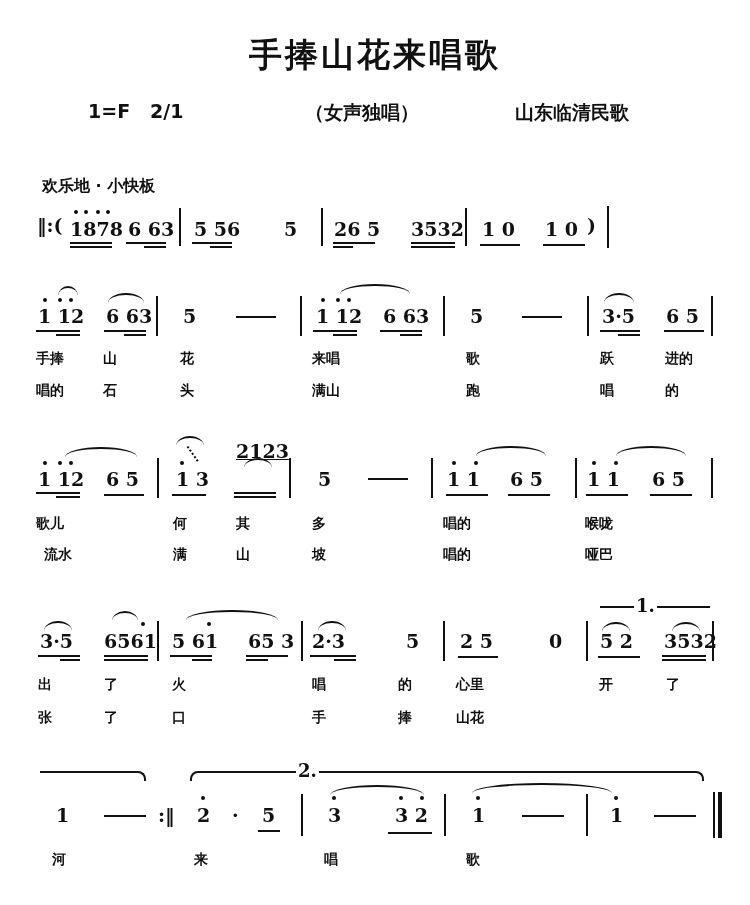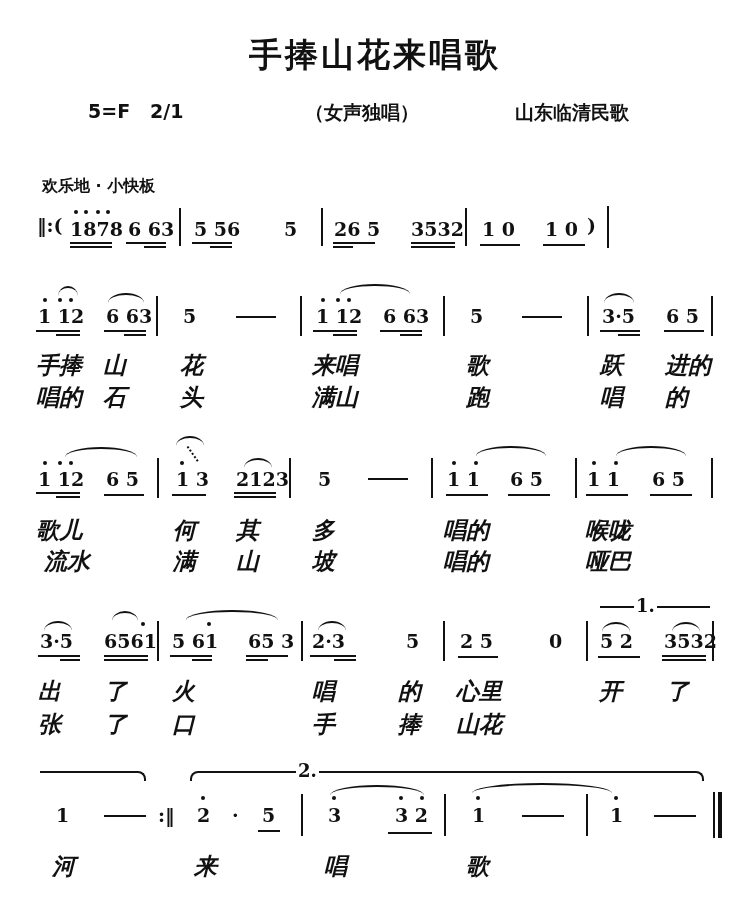--- a/index.html
+++ b/index.html
@@ -4,34 +4,34 @@
   <style>
     html, body { margin: 0; padding: 0; background: #ffffff; }
     body { width: 750px; height: 905px; position: relative; overflow: hidden;
            font-family: "DejaVu Serif", "Liberation Serif", serif; color: #111; }
     .abs { position: absolute; }
     .title { left: 0; width: 750px; top: 33px; text-align: center; font-size: 33px; font-weight: bold;
              letter-spacing: 3px; font-family: "DejaVu Sans", sans-serif; }
     .meta { top: 100px; font-size: 19px; font-weight: bold; font-family: "DejaVu Sans", sans-serif; }
     .tempo { left: 42px; top: 176px; font-size: 16px; font-weight: bold; font-family: "DejaVu Sans", sans-serif; }
     .note { font-family: "DejaVu Serif", serif; font-weight: bold; font-size: 19px; line-height: 22px; white-space: pre; }
-    .lyric { font-family: "DejaVu Sans", sans-serif; font-weight: bold; font-size: 23px; white-space: pre; font-style: italic; }
+    .lyric { font-family: "DejaVu Sans", sans-serif; font-weight: bold; font-size: 14px; white-space: pre; }
     .bar { width: 2px; background: #111; }
     .line { height: 2px; background: #111; }
     .uline { height: 1.5px; background: #111; }
     .dot { width: 4px; height: 4px; border-radius: 50%; background: #111; }
     .slur { border-top: 2px solid #111; border-radius: 50% 50% 0 0 / 100% 100% 0 0; height: 8px; }
     .volta { border-top: 2px solid #111; height: 8px; }
     .volta-label { font-family: "DejaVu Serif", serif; font-weight: bold; font-size: 18px; background: #fff; padding: 0 2px; }
   </style>
 </head>
 <body>
 
 <div class="abs title">手捧山花来唱歌</div>
-<div class="abs meta" style="left:88px;">5=F</div>
+<div class="abs meta" style="left:88px;">1=F</div>
 <div class="abs meta" style="left:150px;">2/1</div>
 <div class="abs meta" style="left:305px;">（女声独唱）</div>
 <div class="abs meta" style="left:515px;">山东临清民歌</div>
 <div class="abs tempo">欢乐地 · 小快板</div>
 
 <div>
   <div class="abs note" style="left:37px;top:214px;">‖:(</div>
   <div class="abs note" style="left:70px;top:218px;">1878</div>
   <div class="abs dot" style="left:74px;top:210px;"></div>
   <div class="abs dot" style="left:84px;top:210px;"></div>
@@ -127,21 +127,21 @@
   <div class="abs uline" style="left:36px;top:492px;width:44px;"></div>
   <div class="abs uline" style="left:56px;top:496px;width:24px;"></div>
   <div class="abs note" style="left:106px;top:468px;">6 5</div>
   <div class="abs uline" style="left:104px;top:494px;width:40px;"></div>
   <div class="abs bar" style="left:157px;top:458px;height:40px;"></div>
   <div class="abs note" style="left:176px;top:468px;">1 3</div>
   <div class="abs dot" style="left:180px;top:461px;"></div>
   <div class="abs slur" style="left:176px;top:436px;width:28px;"></div>
   <div class="abs" style="left:188px;top:446px;width:4px;height:18px;border-right:2px dotted #111;transform:rotate(-35deg);"></div>
   <div class="abs uline" style="left:172px;top:494px;width:34px;"></div>
-  <div class="abs note" style="left:236px;top:468px;">2123</div>
+  <div class="abs note" style="left:236px;top:440px;text-decoration:underline;">2123</div>
   <div class="abs slur" style="left:244px;top:458px;width:28px;"></div>
   <div class="abs uline" style="left:234px;top:492px;width:42px;"></div>
   <div class="abs uline" style="left:234px;top:496px;width:42px;"></div>
   <div class="abs bar" style="left:289px;top:458px;height:40px;"></div>
   <div class="abs note" style="left:318px;top:468px;">5</div>
   <div class="abs line" style="left:368px;top:478px;width:40px;"></div>
   <div class="abs bar" style="left:431px;top:458px;height:40px;"></div>
   <div class="abs note" style="left:447px;top:468px;">1 1</div>
   <div class="abs dot" style="left:452px;top:461px;"></div>
   <div class="abs dot" style="left:474px;top:461px;"></div>

